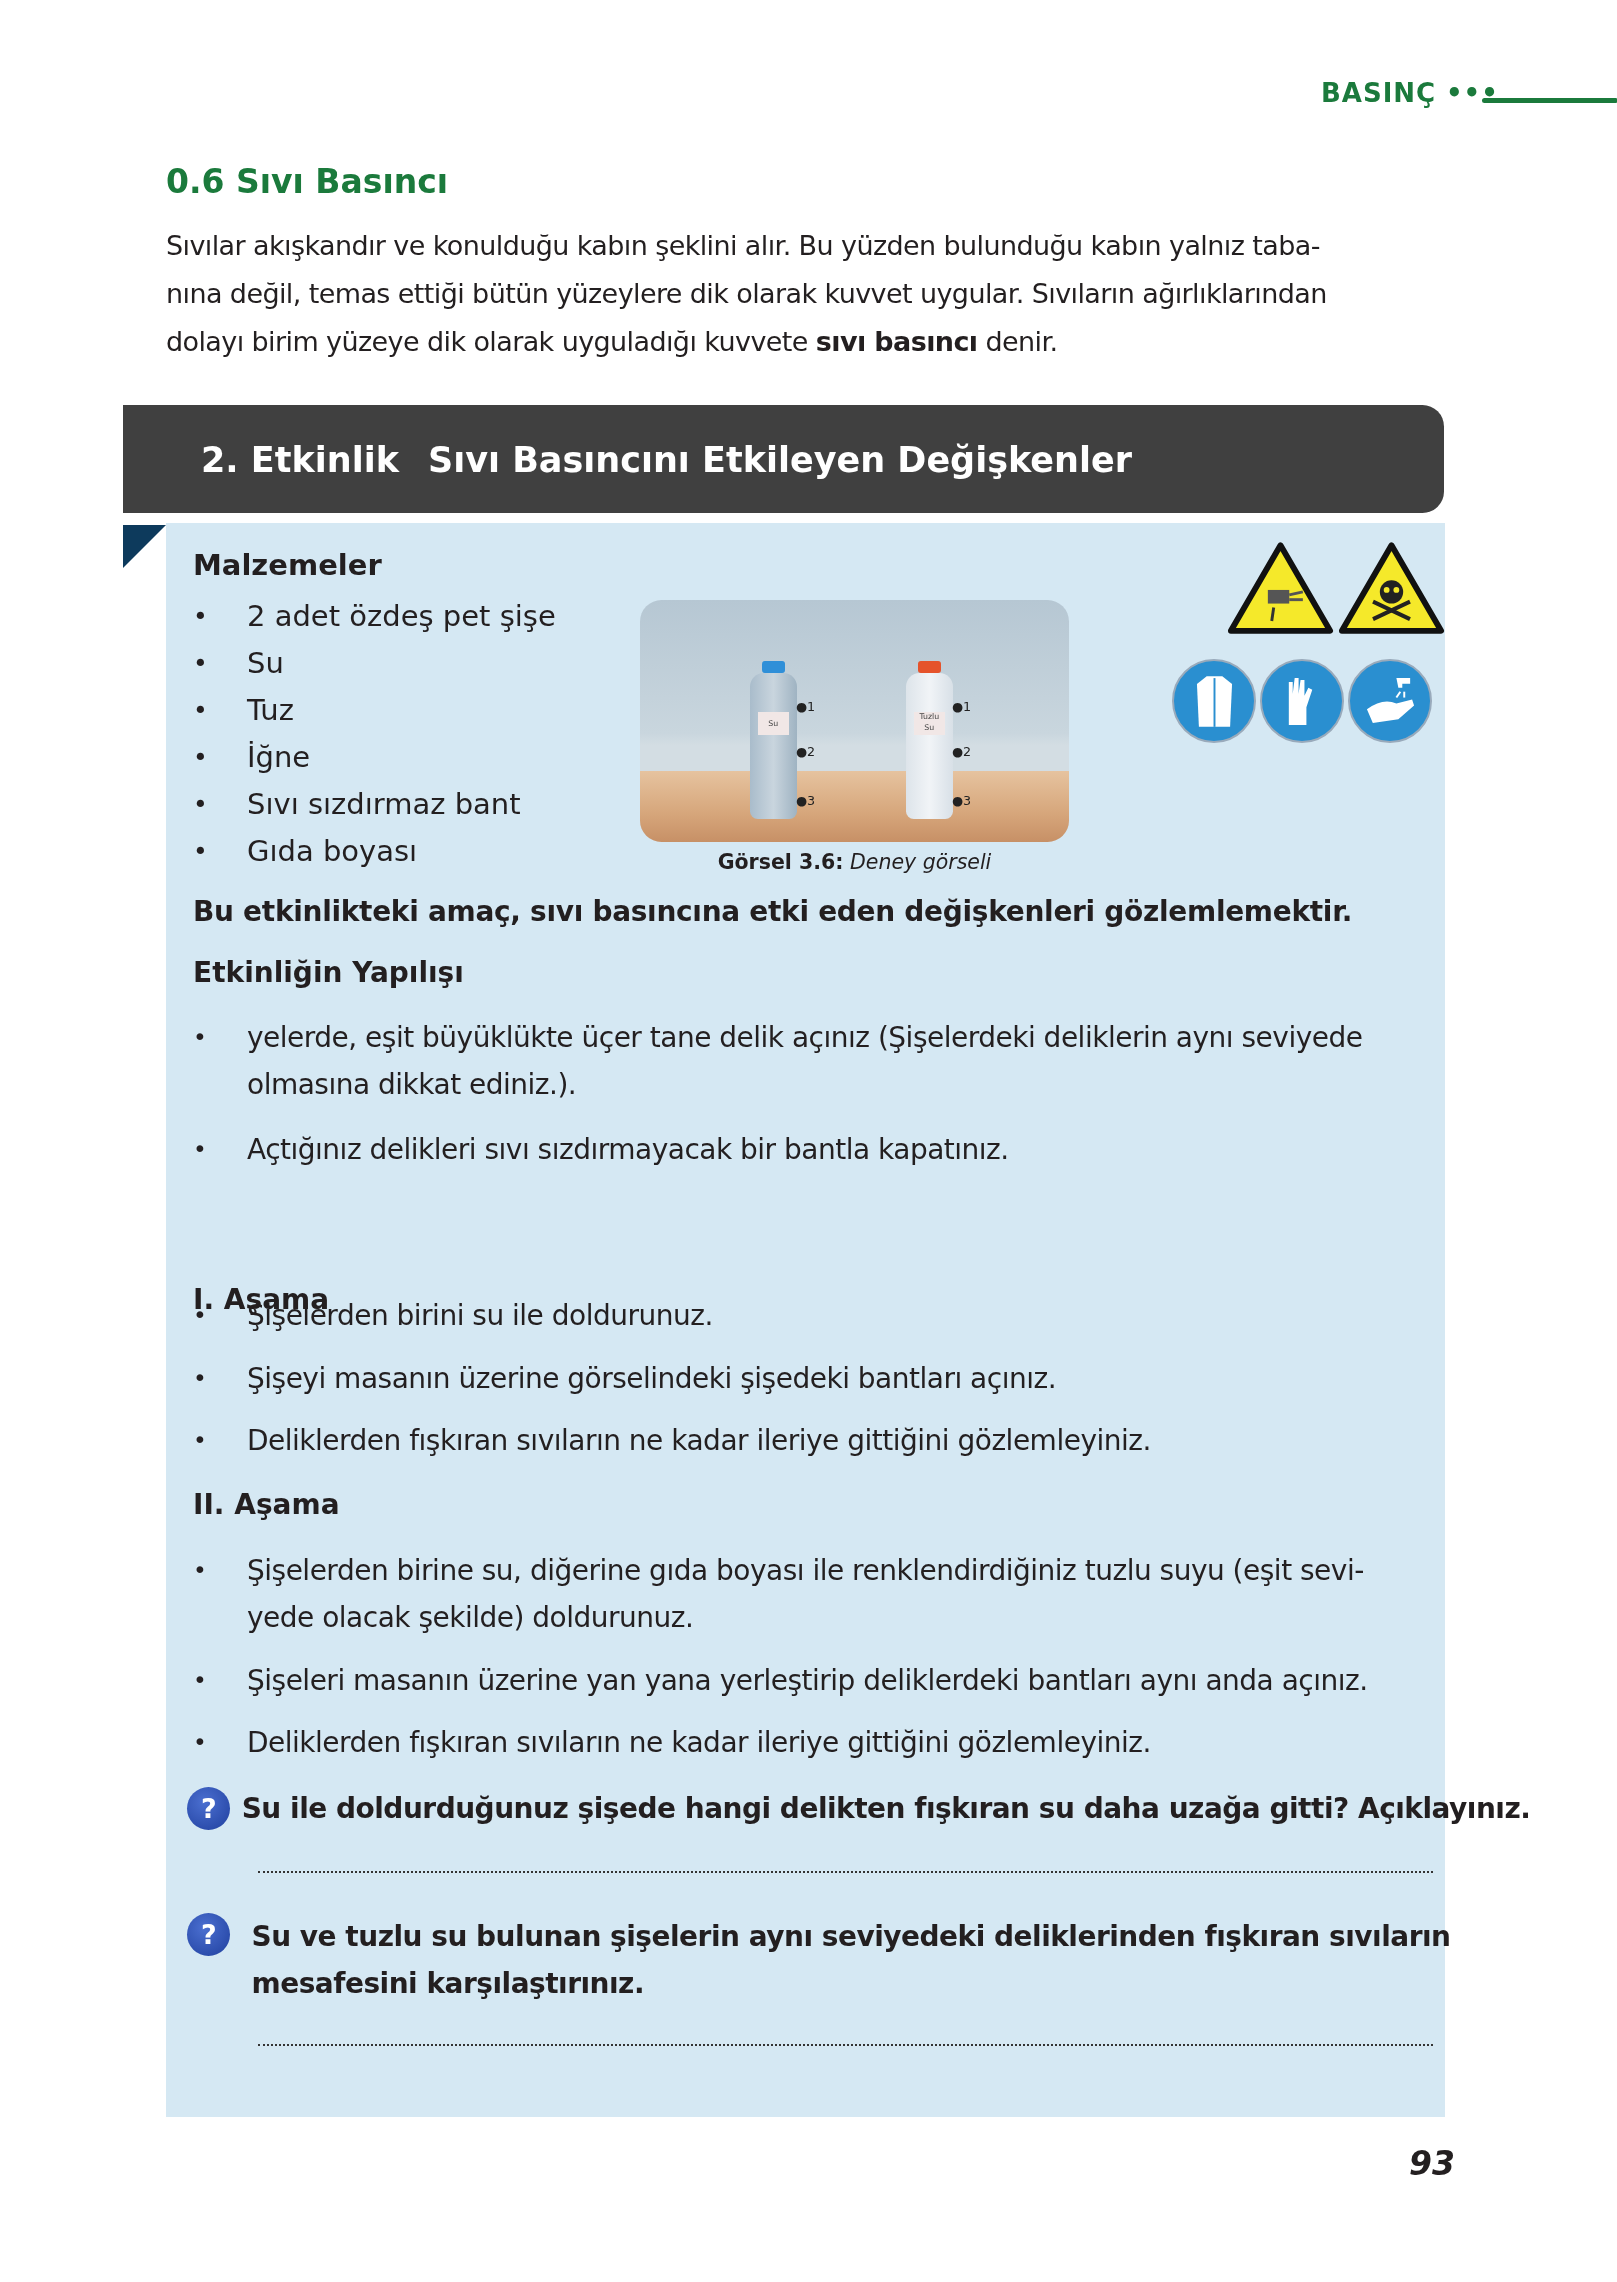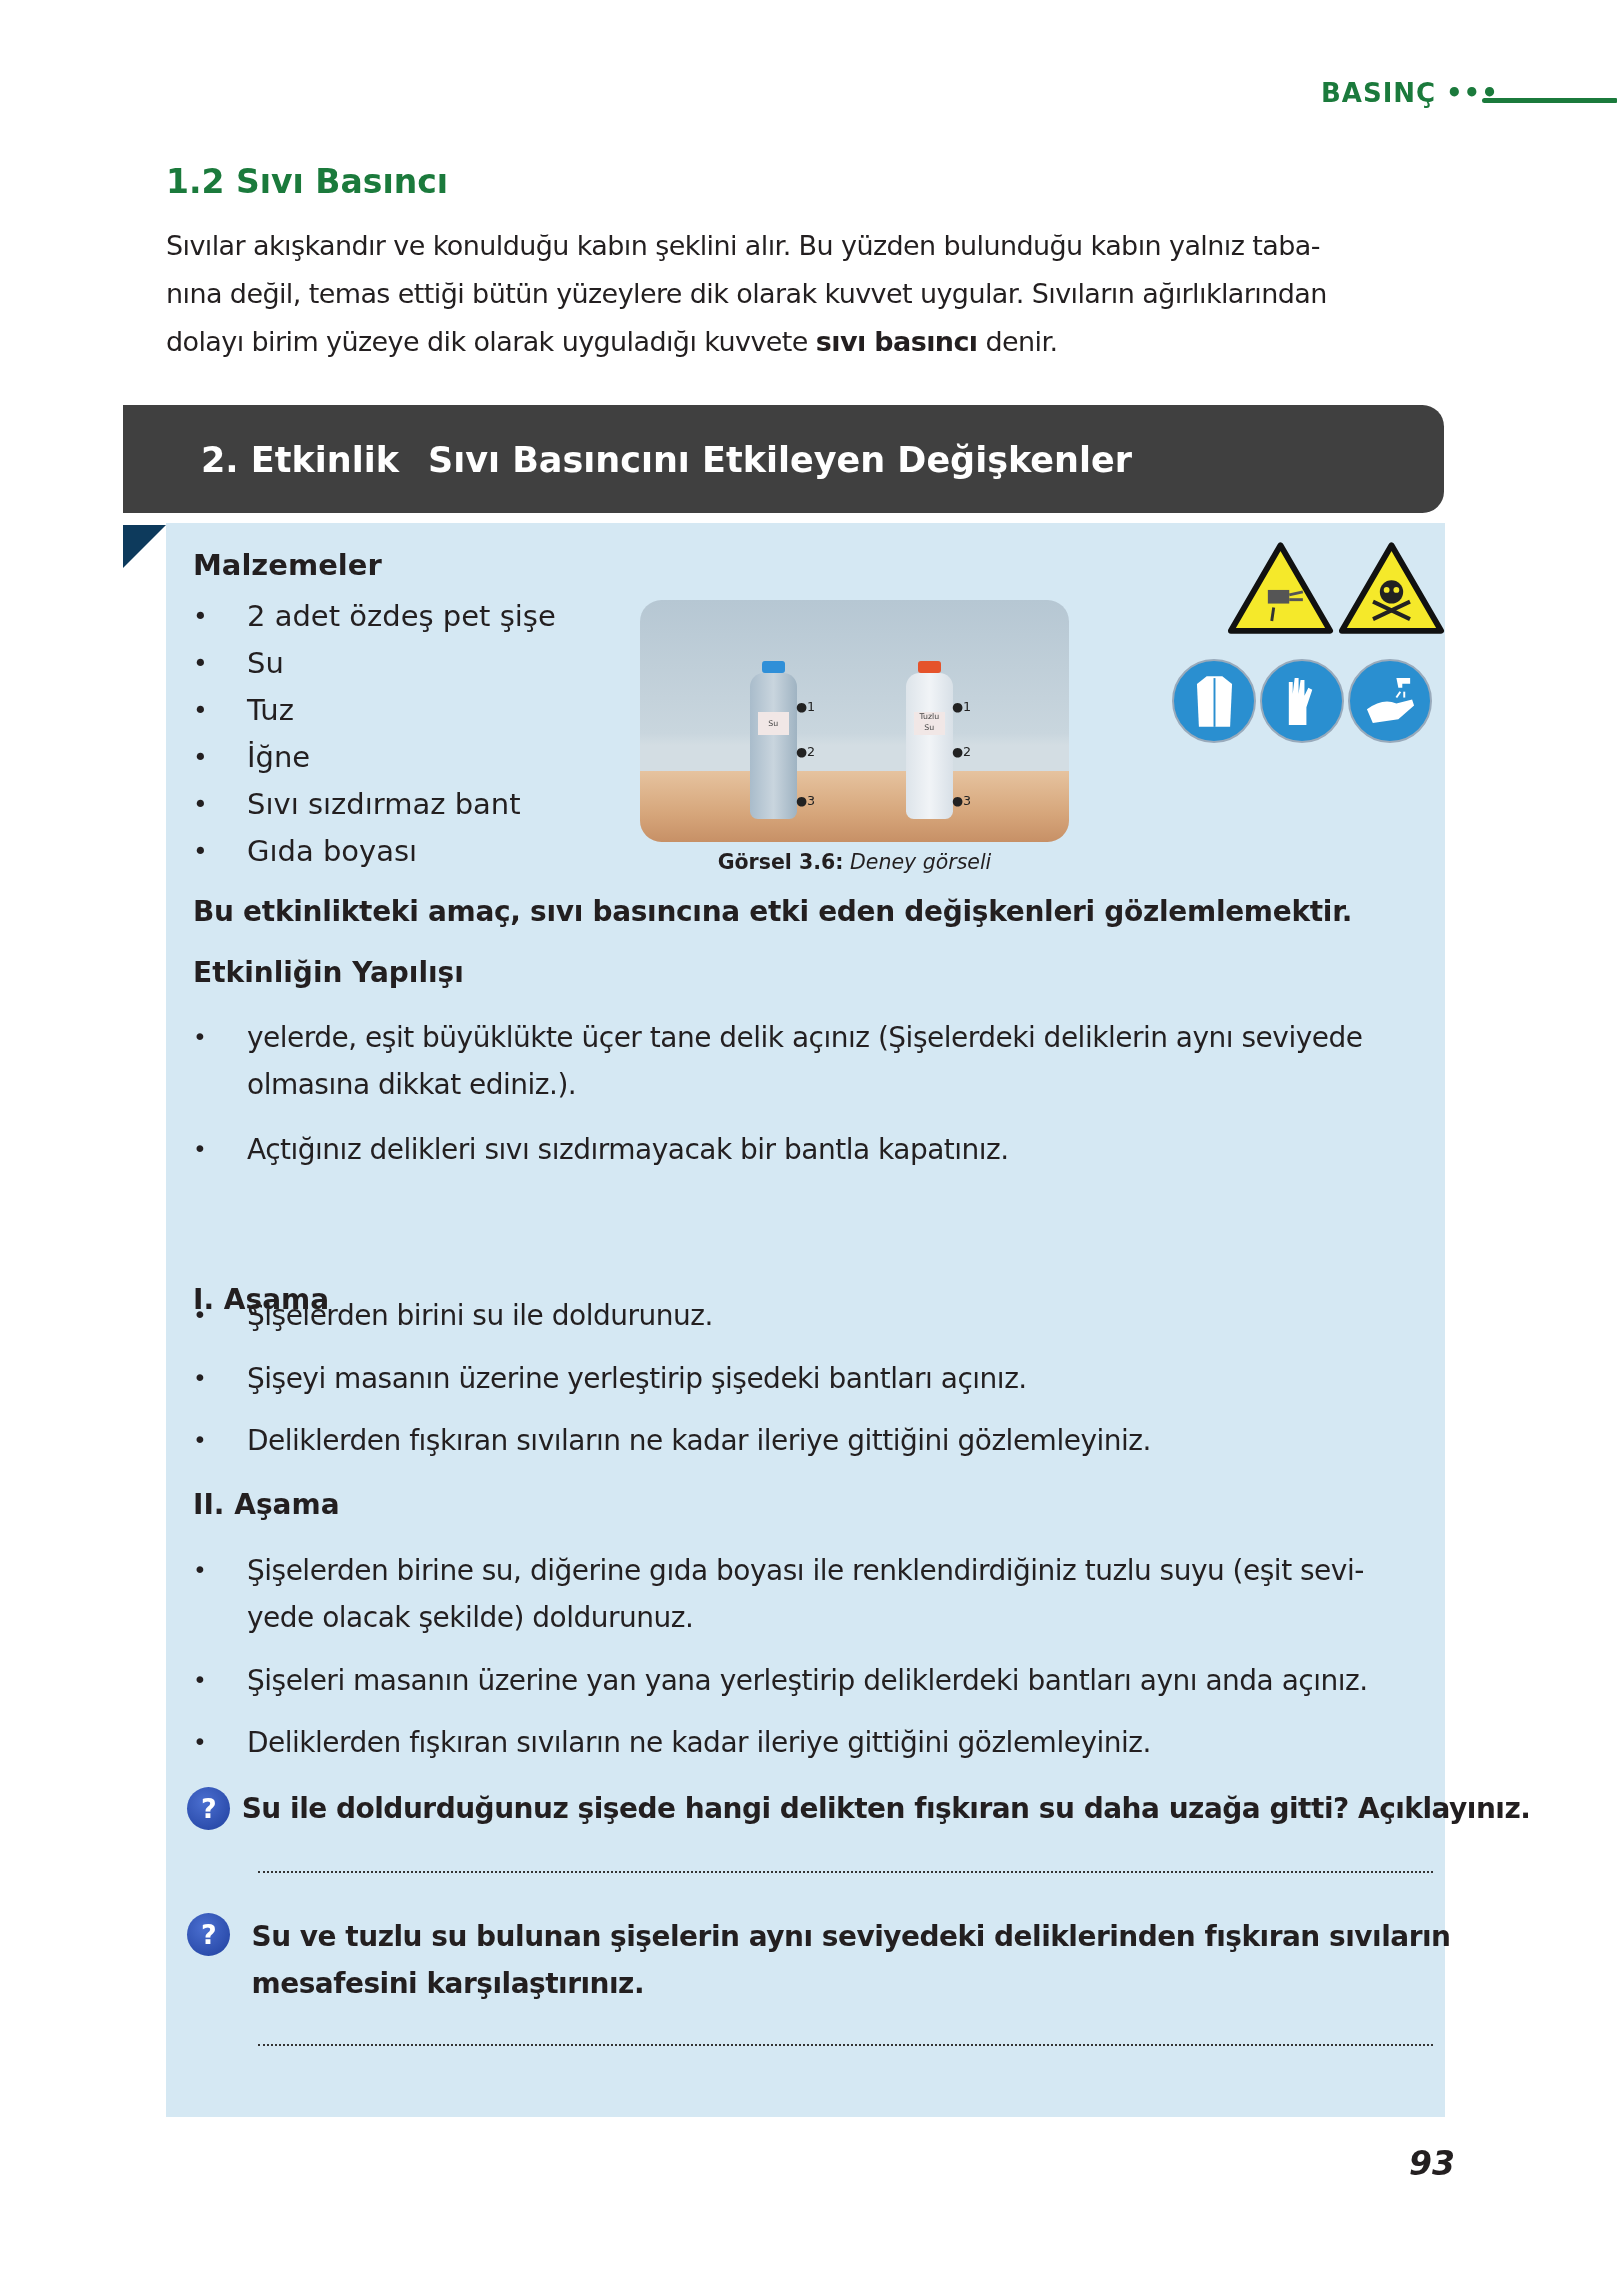--- a/index.html
+++ b/index.html
@@ -62,21 +62,21 @@
 </style>
 </head>
 <body>
 
 <div class="abs run-head">
   <span class="word">BASINÇ</span>
   <span class="dots">•••</span>
 </div>
 <div class="abs run-line"></div>
 
-<div class="abs sec-title">1.2 Sıvı Basıncı</div>
+<div class="abs sec-title">0.6 Sıvı Basıncı</div>
 <div class="abs intro">
   <p>Sıvılar akışkandır ve konulduğu kabın şeklini alır. Bu yüzden bulunduğu kabın yalnız taba-</p>
   <p>nına değil, temas ettiği bütün yüzeylere dik olarak kuvvet uygular. Sıvıların ağırlıklarından</p>
   <p><span>dolayı birim yüzeye dik olarak uyguladığı kuvvete </span><b>sıvı basıncı</b><span> denir.</span></p>
 </div>
 
 <div class="abs act-body"></div>
 <div class="abs flap"></div>
 <div class="abs act-head">
   <div class="label">
@@ -185,21 +185,21 @@
 </div>
 
 <div class="abs h2" style="left:193px; top:1235px;margin-top:48px;">I. Aşama</div>
 <div class="abs" style="left:193px; top:1292px;">
   <div class="bl">
       <span class="bullet">•</span>
       <div>Şişelerden birini su ile doldurunuz.</div>
     </div>
   <div class="bl" style="margin-top:15.6px;">
       <span class="bullet">•</span>
-      <div>Şişeyi masanın üzerine yerleştirip şişedeki bantları açınız.</div>
+      <div>Şişeyi masanın üzerine görselindeki şişedeki bantları açınız.</div>
     </div>
   <div class="bl" style="margin-top:15.6px;">
       <span class="bullet">•</span>
       <div>Deliklerden fışkıran sıvıların ne kadar ileriye gittiğini gözlemleyiniz.</div>
     </div>
 </div>
 
 <div class="abs h2" style="left:193px; top:1488px;">II. Aşama</div>
 <div class="abs" style="left:193px; top:1547px;">
   <div class="bl">

